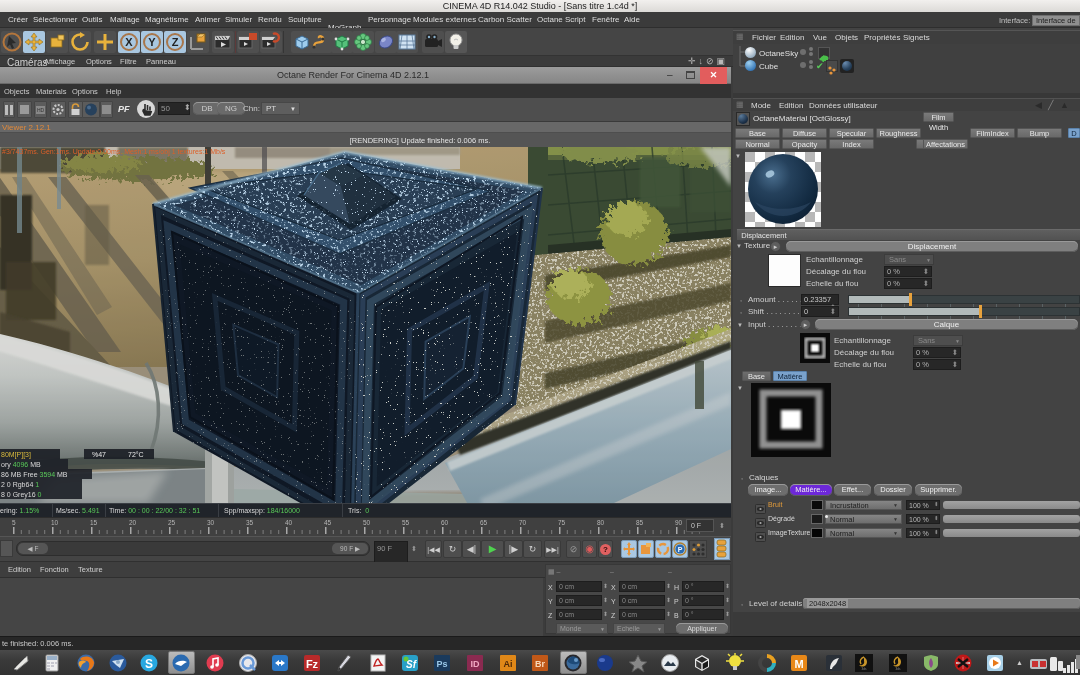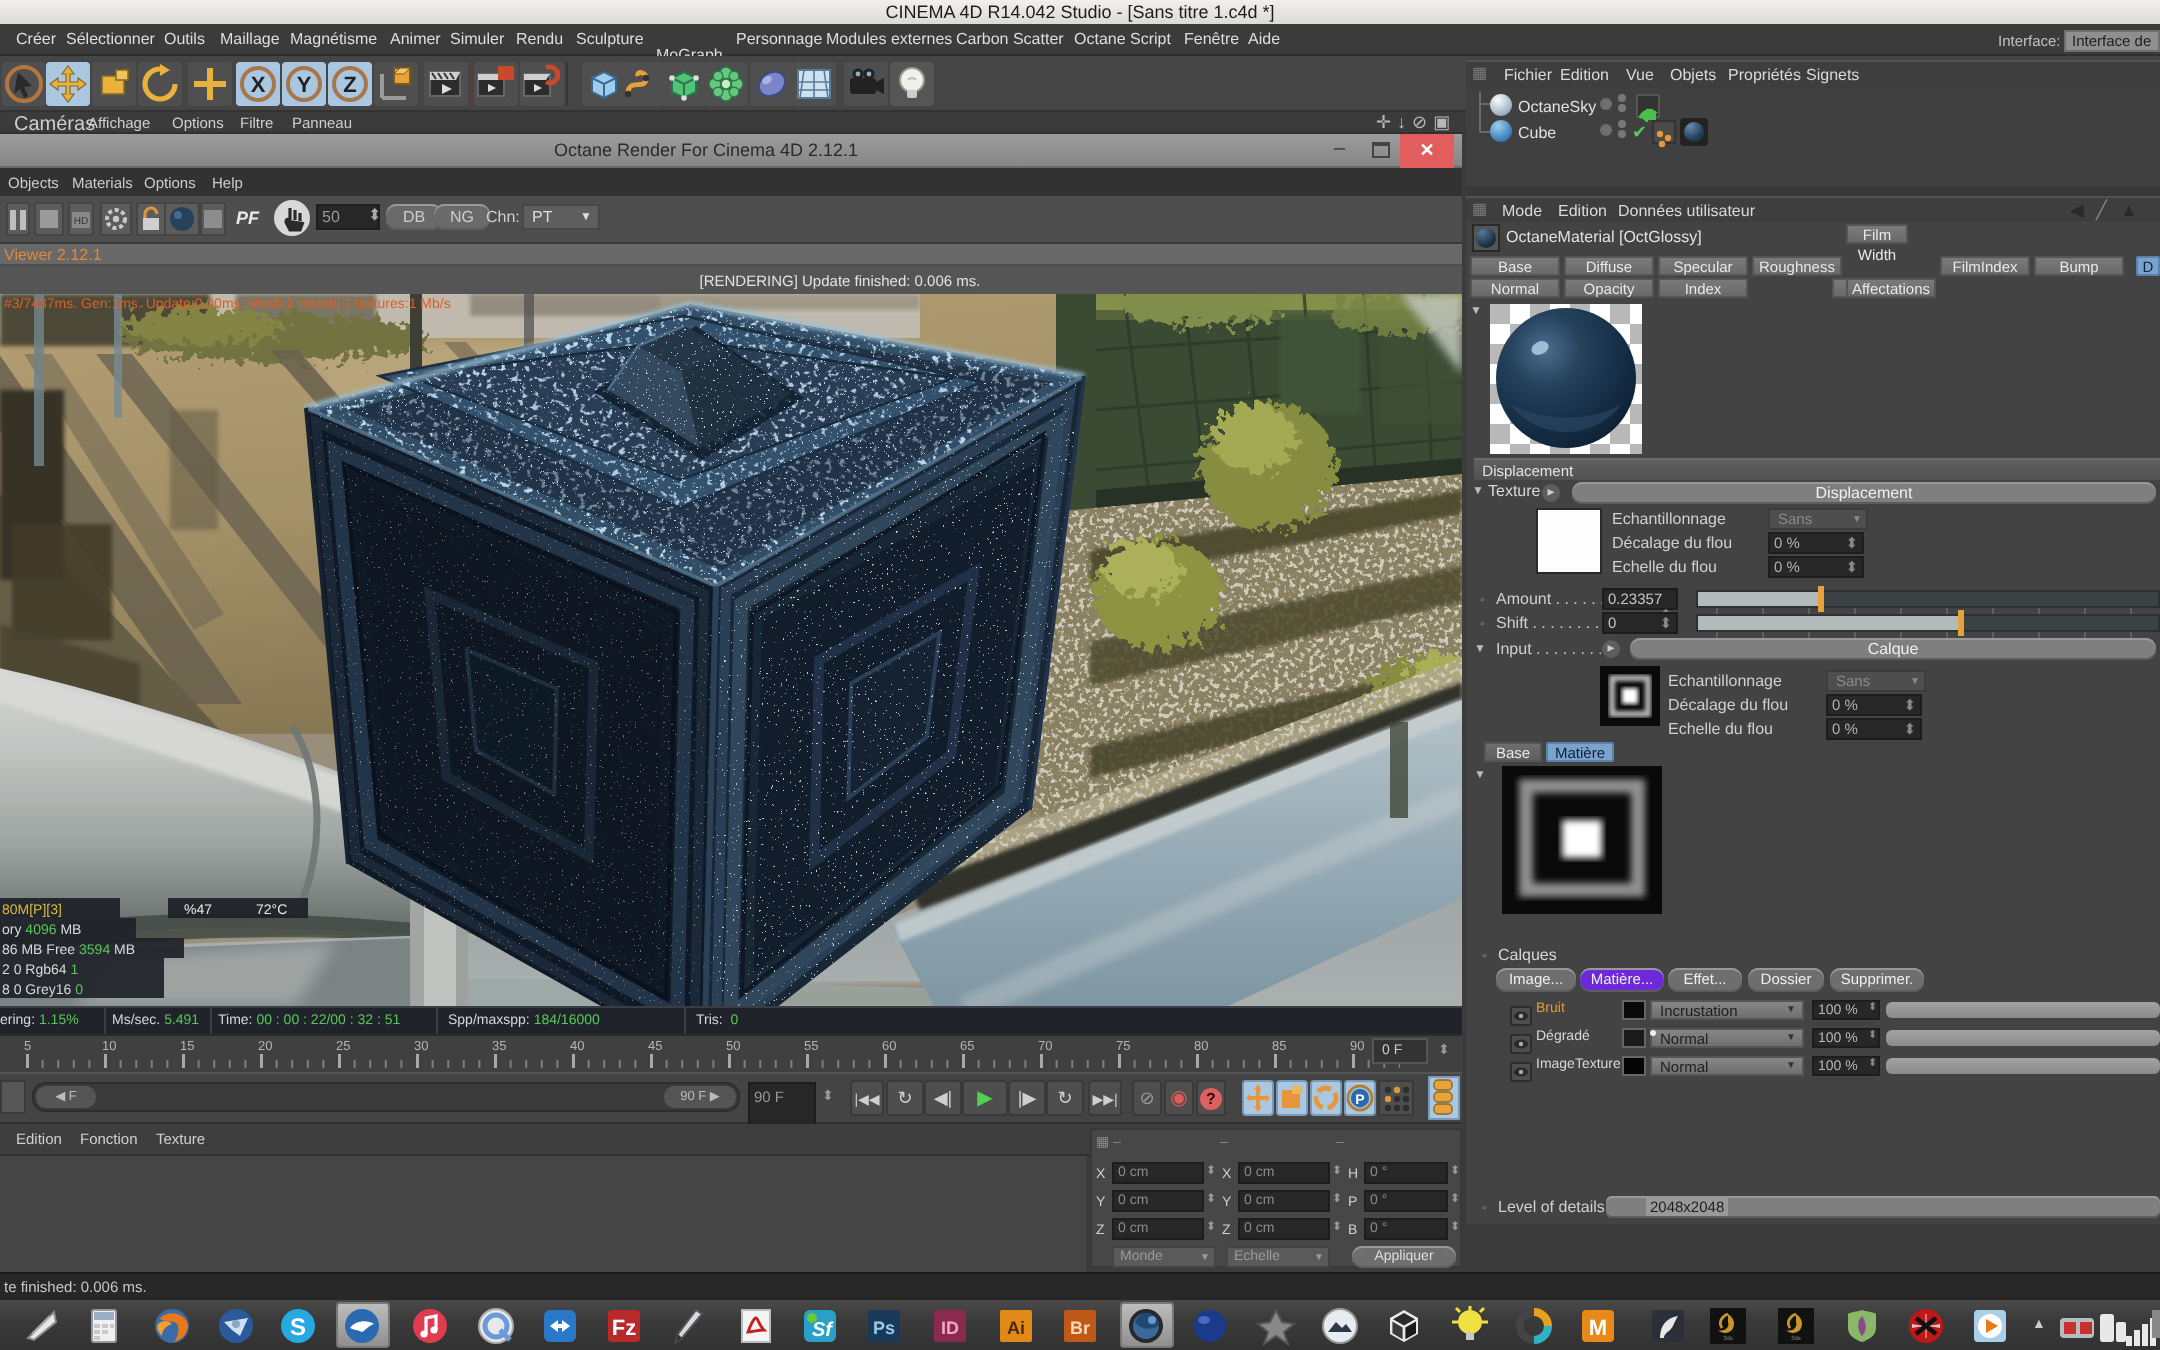--- a/index.html
+++ b/index.html
@@ -855,21 +855,21 @@
       </svg></div>
 <div class="t" style="left:768px;top:529px;font-size:7px;color:#d8d8d8">ImageTexture</div>
 <div class="ab" style="left:811px;top:528px;width:12px;height:10px;background:#050505;border:1px solid #666"></div>
 <div class="ab" style="left:825px;top:528px;width:77px;height:10px;background:linear-gradient(#868686,#6e6e6e);border:1px solid #555;color:#1e1e1e;font-size:7.5px;line-height:9px;padding-left:4px">Normal<span style="float:right;margin-right:3px;font-size:5px;color:#333">▼</span></div>
 <div class="fld" style="left:906px;top:528px;width:34px;height:10px;font-size:7px;color:#b8b8b8">100 %</div>
 <div class="t" style="left:934px;top:530px;font-size:5.5px;color:#888">⬍</div>
 <div class="ab" style="left:943px;top:529px;width:137px;height:8px;background:linear-gradient(#a2a2a2,#8a8a8a);border-radius:3px"></div>
 <div class="ab" style="left:825px;top:515px;width:3px;height:3px;background:#eee;border-radius:50%"></div>
 <div class="t" style="left:741px;top:601px;font-size:7px;color:#999">◦</div>
 <div class="t" style="left:749px;top:600px;font-size:8px;color:#d0d0d0">Level of details</div>
-<div class="pill" style="left:803px;top:598px;width:277px;height:11px;line-height:11px;font-size:7.5px;text-align:left;border-radius:3px;color:#1e1e1e"><span style="margin-left:20px;background:#999;padding:0 2px">2048x2048</span></div>
+<div class="pill" style="left:803px;top:598px;width:277px;height:11px;line-height:11px;font-size:7.5px;text-align:left;border-radius:3px;color:#1e1e1e"><span style="margin-left:4px;background:#999;padding:0 2px">2048x2048</span></div>
 <div class="ab" style="left:733px;top:612px;width:347px;height:24px;background:#3a3a3a"></div>
 <div class="ab" style="left:0;top:650px;width:1080px;height:25px;background:linear-gradient(#4a4a4a,#3a3a3a 40%,#323232)"></div>
 <div class="ab" style="left:11px;top:653px;width:20px;height:20px"><svg width="20" height="20" viewBox="0 0 20 20">
         <path d="M3 16 L16 3 L17 8 L6 17 Z" fill="#e8e8e4" stroke="#888"></path>
         <path d="M5 14 L14 5" stroke="#aaa"></path>
       </svg></div>
 <div class="ab" style="left:42px;top:653px;width:20px;height:20px"><svg width="20" height="20" viewBox="0 0 20 20">
         <rect x="4" y="2" width="12" height="16" rx="1" fill="#f0f0f0" stroke="#999"></rect>
         <rect x="5" y="3" width="10" height="4" fill="#9ab0c8"></rect>
         <g fill="#c8c8d0">

